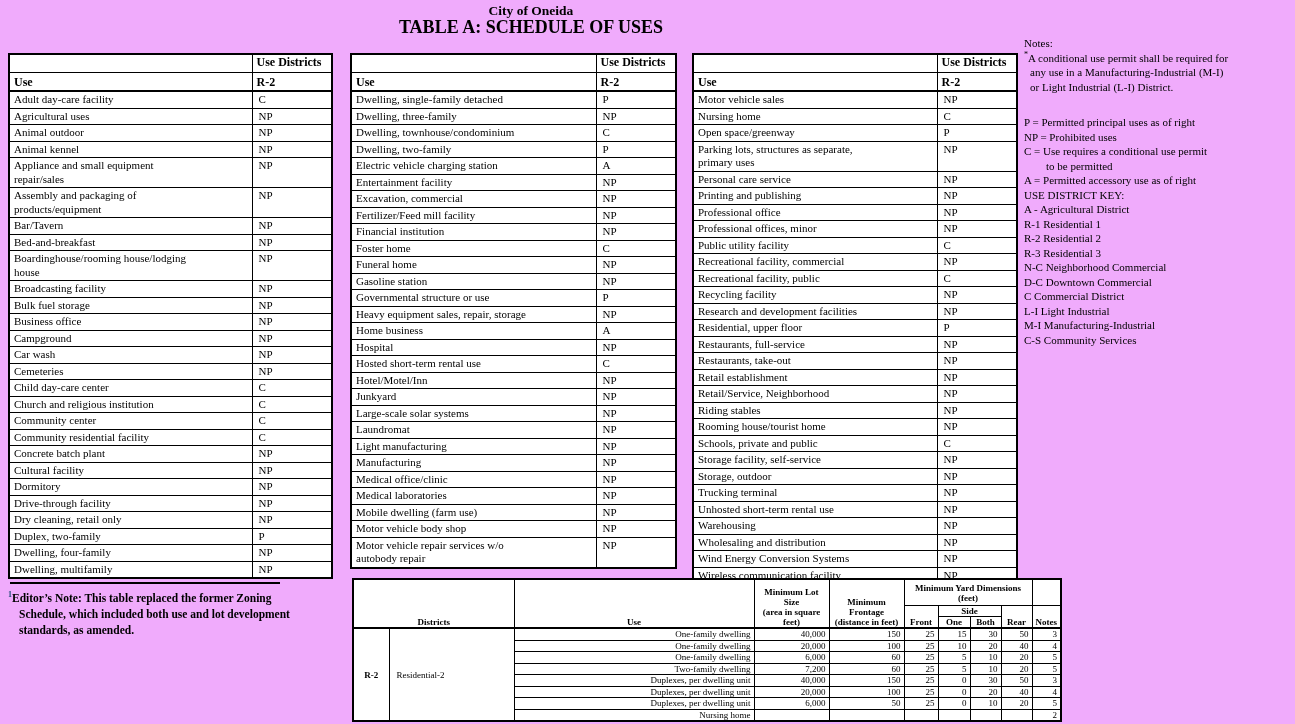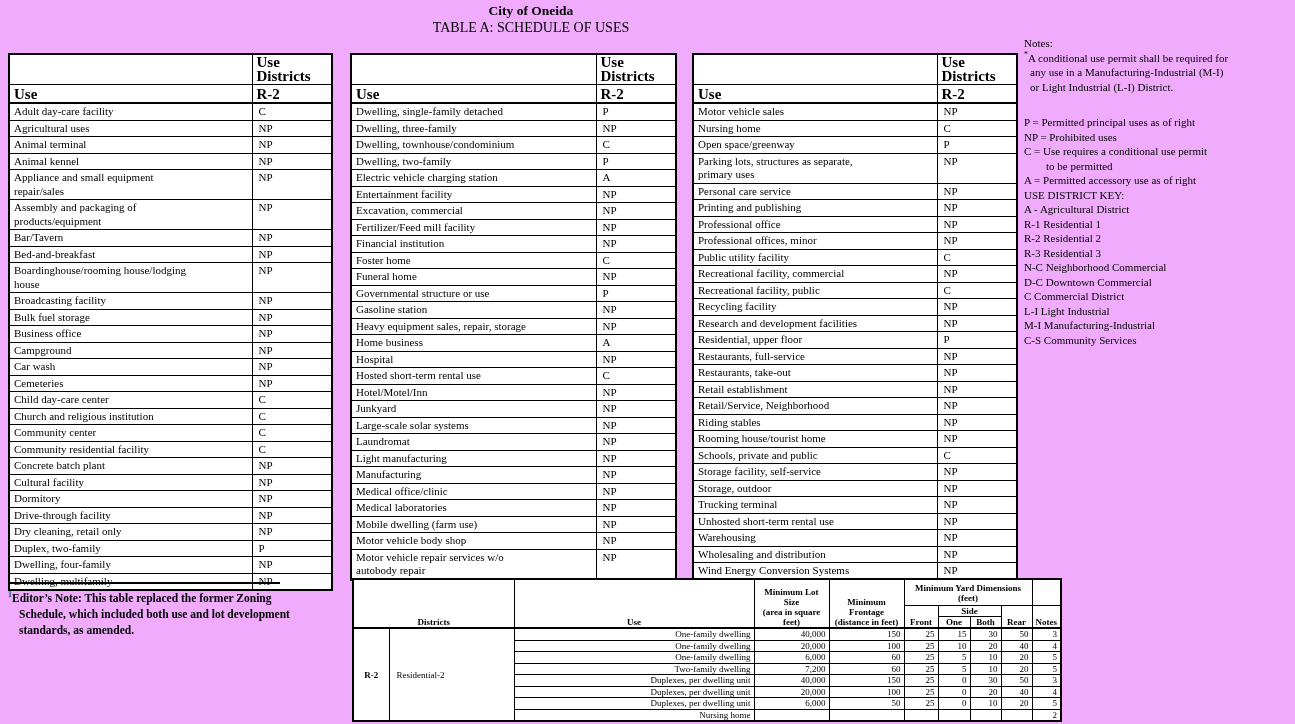--- a/index.html
+++ b/index.html
@@ -3,28 +3,28 @@
 <meta charset="utf-8">
 <style>
   html,body{margin:0;padding:0;background:#fff;}
   body{width:1295px;height:724px;position:relative;overflow:hidden;
        font-family:"Liberation Serif","DejaVu Serif",serif;color:#000;}
   .page{position:absolute;inset:0;background:#f0abfc;}
 
   
   .doc-title{position:absolute;left:166px;top:2px;width:730px;text-align:center;}
   .doc-title .t1{font-size:13.5px;font-weight:bold;line-height:17px;}
-  .doc-title .t2{font-size:14px;font-weight:normal;line-height:17px;}
+  .doc-title .t2{font-size:18px;font-weight:bold;line-height:17px;}
 
   
   table{border-collapse:collapse;background:#fff;}
   .use-table{position:absolute;top:53px;border:2px solid #000;table-layout:fixed;}
   .use-table th,.use-table td{border:1px solid #000;font-size:11px;line-height:13.5px;
       padding:1px 4px;vertical-align:top;text-align:left;font-weight:normal;}
-  .use-table thead th{font-weight:bold;font-size:15px;}
+  .use-table thead th{font-weight:bold;font-size:12px;}
   .use-table thead tr:first-child th{height:15px;}
   .use-table thead tr:last-child th{border-bottom:2px solid #000;height:15px;vertical-align:bottom;}
   .use-table .dist-col{width:80px;}
   .use-table td.use-cell{white-space:pre-line;}
   .use-table td.dist-cell{padding-left:6px;}
   #use-table-1{left:8px;width:325px;}
   #use-table-2{left:350px;width:327px;}
   #use-table-3{left:692px;width:326px;}
 
   
@@ -85,21 +85,21 @@
     <tbody>
         <tr>
           <td class="use-cell">Adult day-care facility</td>
           <td class="dist-cell">C</td>
         </tr>
         <tr>
           <td class="use-cell">Agricultural uses</td>
           <td class="dist-cell">NP</td>
         </tr>
         <tr>
-          <td class="use-cell">Animal terminal</td>
+          <td class="use-cell">Animal outdoor</td>
           <td class="dist-cell">NP</td>
         </tr>
         <tr>
           <td class="use-cell">Animal kennel</td>
           <td class="dist-cell">NP</td>
         </tr>
         <tr>
           <td class="use-cell">Appliance and small equipment
 repair/sales</td>
           <td class="dist-cell">NP</td>
@@ -251,26 +251,26 @@
         </tr>
         <tr>
           <td class="use-cell">Foster home</td>
           <td class="dist-cell">C</td>
         </tr>
         <tr>
           <td class="use-cell">Funeral home</td>
           <td class="dist-cell">NP</td>
         </tr>
         <tr>
+          <td class="use-cell">Gasoline station</td>
+          <td class="dist-cell">NP</td>
+        </tr>
+        <tr>
           <td class="use-cell">Governmental structure or use</td>
           <td class="dist-cell">P</td>
-        </tr>
-        <tr>
-          <td class="use-cell">Gasoline station</td>
-          <td class="dist-cell">NP</td>
         </tr>
         <tr>
           <td class="use-cell">Heavy equipment sales, repair, storage</td>
           <td class="dist-cell">NP</td>
         </tr>
         <tr>
           <td class="use-cell">Home business</td>
           <td class="dist-cell">A</td>
         </tr>
         <tr>

